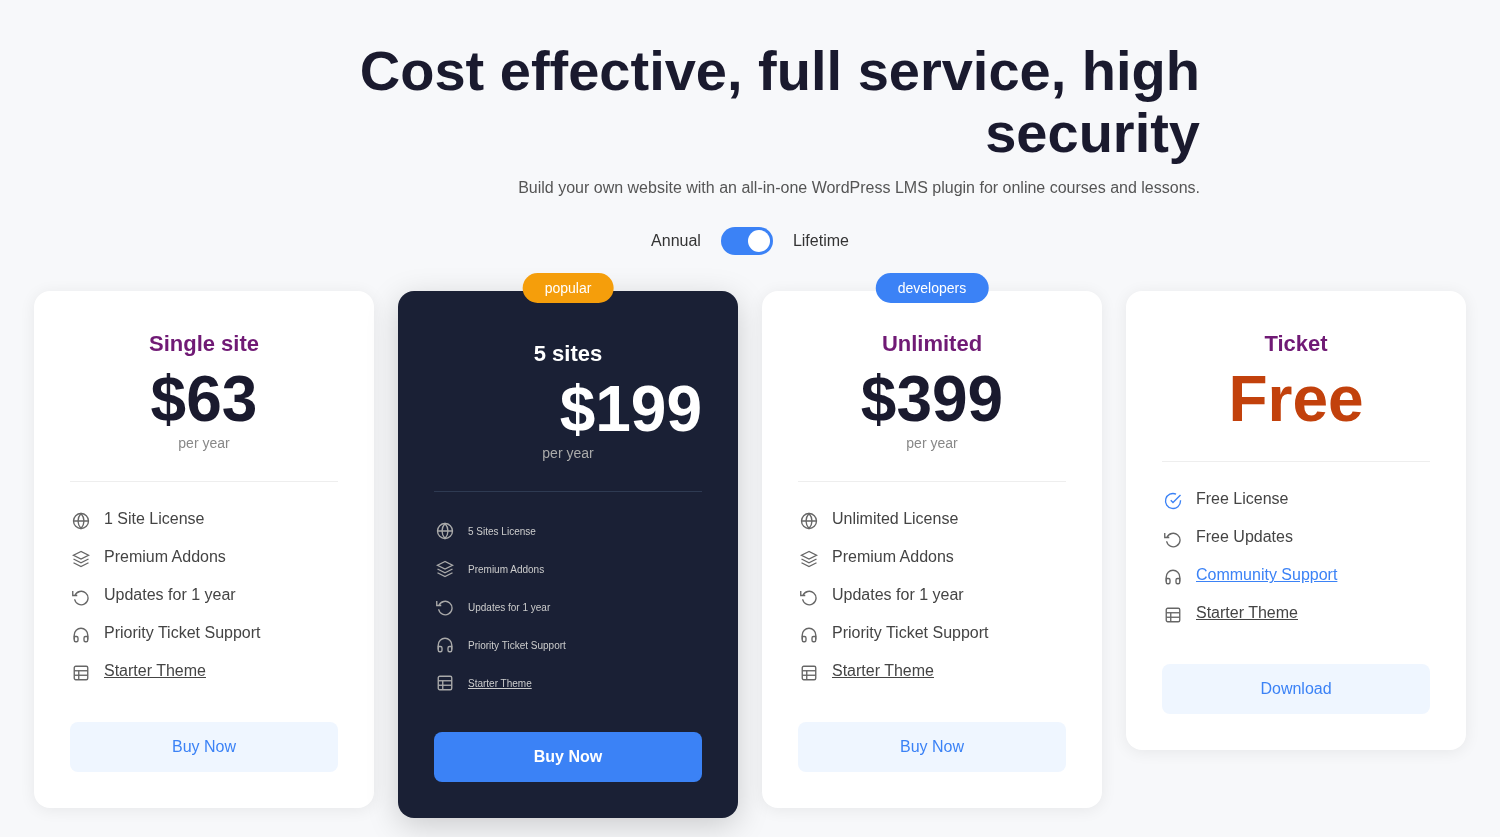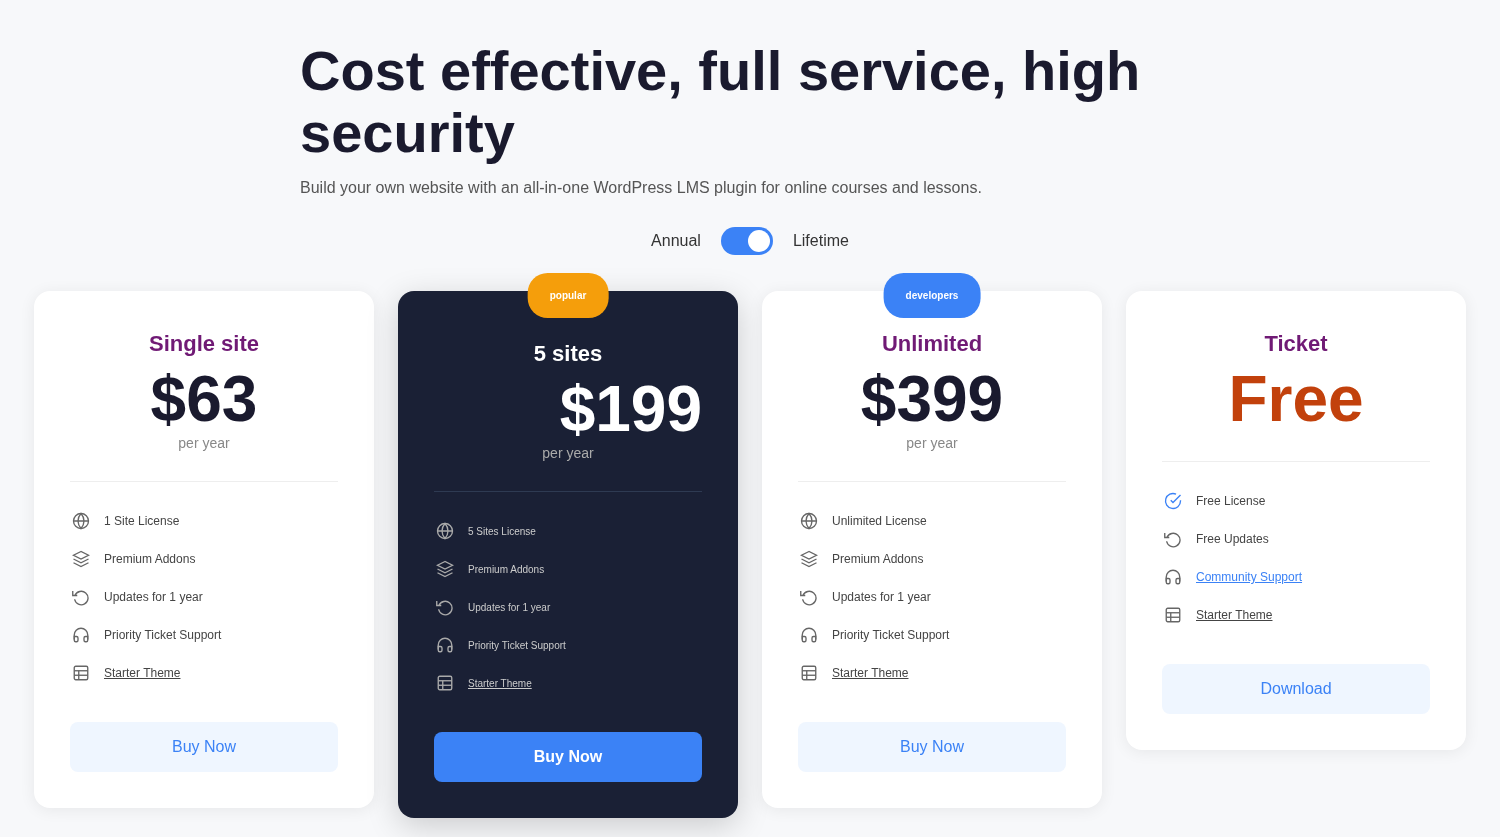--- a/index.html
+++ b/index.html
@@ -7,21 +7,21 @@
       font-family: -apple-system, BlinkMacSystemFont, 'Segoe UI', sans-serif;
       background: #f7f8fa;
       min-height: 837px;
       display: flex;
       flex-direction: column;
       align-items: center;
       padding: 40px 20px 60px;
     }
 
     .page-header {
-      text-align: left;
+      text-align: right;
       margin-bottom: 30px;
       max-width: 900px;
     }
 
     .main-title {
       font-size: 56px;
       font-weight: 800;
       color: #1a1a2e;
       line-height: 1.1;
       margin-bottom: 16px;
@@ -96,24 +96,24 @@
       min-width: 280px;
       position: relative;
       box-shadow: 0 8px 32px rgba(0,0,0,0.18);
     }
 
     .badge {
       position: absolute;
       top: -18px;
       left: 50%;
       transform: translateX(-50%);
-      padding: 17px 22px;
+      padding: 7px 22px;
       border-radius: 20px;
-      font-size: 10px;
-      font-weight: 700;
+      font-size: 14px;
+      font-weight: 400;
       white-space: nowrap;
     }
 
     .badge-popular {
       background: #f59e0b;
       color: white;
     }
 
     .badge-developers {
       background: #3b82f6;
@@ -177,24 +177,23 @@
       margin-bottom: 30px;
     }
 
     .features-list {
       list-style: none;
       margin-bottom: 30px;
     }
 
     .feature-item {
       display: flex;
-      align-items: center;
       gap: 12px;
       padding: 8px 0;
-      font-size: 12px;
+      font-size: 16px;
       color: #444;
     }
 
     .feature-item-dark {
       display: flex;
       align-items: center;
       gap: 12px;
       padding: 8px 0;
       font-size: 10px;
       color: #ccc;

